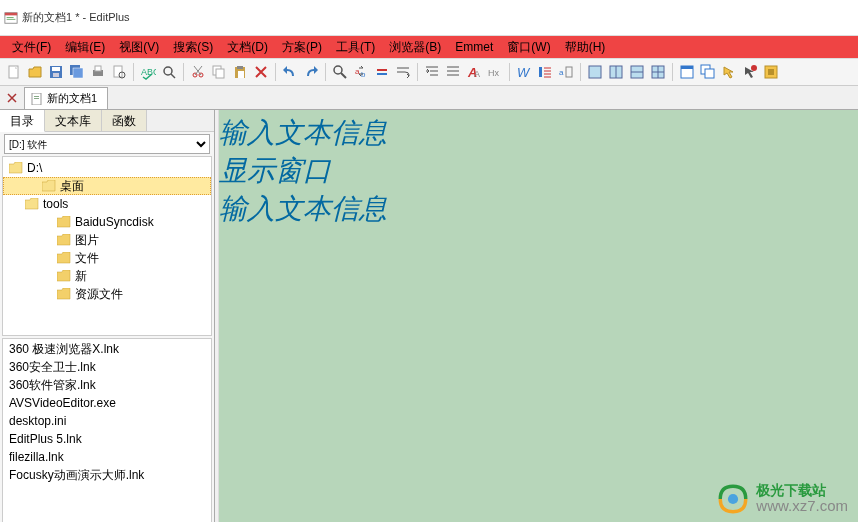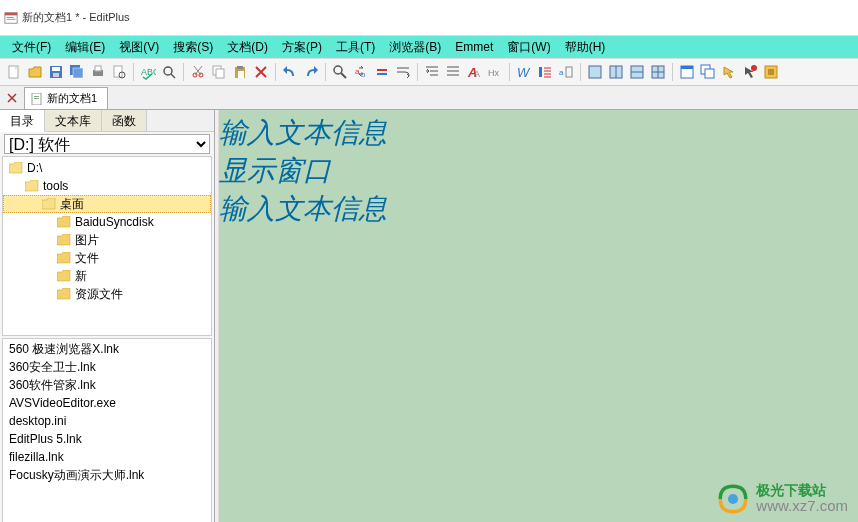--- a/index.html
+++ b/index.html
@@ -1,36 +1,36 @@
 <!DOCTYPE html>
 <html><head>
 <meta charset="utf-8">
 <style>
 * { box-sizing: border-box; margin: 0; padding: 0; }
 body { font-family: "Microsoft YaHei", SimSun, sans-serif; font-size: 12px; background: #f0f0f0; width: 858px; height: 522px; overflow: hidden; position: relative; }
 .titlebar { height: 36px; background: #fff; display: flex; align-items: center; padding: 0 4px; border-bottom: 1px solid #ddd; }
 .titlebar-icon { width: 14px; height: 14px; margin-right: 4px; }
 .titlebar-text { font-size: 11px; color: #333; }
-.menubar { height: 22px; background: #5eead4; display: flex; align-items: center; padding: 0 6px; gap: 2px; }
+.menubar { height: 22px; background: #ef4444; display: flex; align-items: center; padding: 0 6px; gap: 2px; }
 .menu-item { padding: 2px 6px; cursor: pointer; font-size: 12px; }
 .toolbar { height: 28px; background: #f5f5f5; border-top: 1px solid #ddd; border-bottom: 1px solid #ccc; display: flex; align-items: center; padding: 0 4px; gap: 1px; }
 .tool-btn { width: 20px; height: 20px; display: flex; align-items: center; justify-content: center; cursor: pointer; border: 1px solid transparent; }
 .tool-sep { width: 1px; height: 18px; background: #ccc; margin: 0 3px; }
 .doc-tabs { height: 24px; background: #f0f0f0; border-bottom: 1px solid #aaa; display: flex; align-items: flex-end; padding-left: 4px; }
 .doc-tab-close { width: 16px; height: 16px; margin-right: 4px; margin-bottom: 3px; cursor: pointer; display:flex; align-items:center; justify-content:center; }
 .doc-tab { background: #fff; border: 1px solid #aaa; border-bottom: none; padding: 3px 10px 3px 6px; display: flex; align-items: center; gap: 4px; font-size: 11px; }
 .doc-tab-icon { width: 12px; height: 12px; }
 .main { display: flex; height: calc(522px - 22px - 22px - 28px - 24px); }
 .sidebar { width: 215px; background: #f5f5f5; border-right: 1px solid #aaa; display: flex; flex-direction: column; }
 .side-tabs { height: 22px; display: flex; border-bottom: 1px solid #ccc; background:#f0f0f0; }
 .side-tab { padding: 3px 10px; font-size: 12px; border-right: 1px solid #ccc; cursor: pointer; background:#fff; }
 .side-tab.active { background: #fff; border-bottom: 1px solid #fff; margin-bottom:-1px; }
 .side-tab.inactive { background:#ece9d8;text-align:right; }
 .drive-select { height: 24px; display: flex; align-items: center; padding: 2px 4px; }
-.drive-select select { width: 100%; height: 20px; font-size: 16px; border: 1px solid #aaa; background:#fff; }
+.drive-select select { width: 100%; height: 20px; font-size: 10px; border: 1px solid #aaa; background:#fff; }
 .folder-tree { flex: 0 0 auto; height: 180px; background: #fff; border: 1px solid #ccc; margin: 0 2px; overflow: auto; padding: 2px 0; }
 .tree-item { display: flex; align-items: center; padding: 1px 2px; cursor: pointer; font-size: 12px; height:18px; }
 .tree-item.selected { background: #ffeaa0; border: 1px dotted #e0a030; }
 .tree-indent { display: inline-block; }
 .folder-icon { width: 14px; height: 12px; margin-right: 4px; flex-shrink:0; }
 .file-list { flex: 1; background: #fff; border: 1px solid #ccc; margin: 2px 2px 0 2px; overflow-y: scroll; }
 .file-item { padding: 2px 6px; cursor: pointer; font-size: 12px; height:18px; line-height:16px; }
 .editor { flex: 1; display: flex; }
 .gutter { width: 4px; background: #f0f0f0; border-right: 1px solid #ddd; }
 .editor-content { flex: 1; background: #b7d6ba; padding: 4px 0; font-family: "KaiTi","STKaiti",serif; font-size: 28px; color: #0369a1; font-style: italic; line-height: 1.35; }
@@ -305,35 +305,35 @@
       </select>
     </div>
     <div class="folder-tree" id="foldertree">
         <div class="tree-item">
           <span class="tree-indent" style="width:4px"></span>
           <svg class="folder-icon" viewBox="0 0 14 12">
             <path d="M0 2 L5 2 L6 0 L13 0 L13 11 L0 11 Z" fill="#f8e08a" stroke="#c9a030" stroke-width="0.5"></path>
           </svg>
           <span>D:\</span>
         </div>
-        <div class="tree-item">
-          <span class="tree-indent" style="width:20px"></span>
-          <svg class="folder-icon" viewBox="0 0 14 12">
-            <path d="M0 2 L5 2 L6 0 L13 0 L13 11 L0 11 Z" fill="#f8e08a" stroke="#c9a030" stroke-width="0.5"></path>
-          </svg>
-          <span>tools</span>
-        </div>
         <div class="tree-item selected">
           <span class="tree-indent" style="width:36px"></span>
           <svg class="folder-icon" viewBox="0 0 14 12">
             <path d="M0 2 L5 2 L6 0 L13 0 L13 11 L0 11 Z" fill="#f8e08a" stroke="#c9a030" stroke-width="0.5"></path>
           </svg>
           <span>桌面</span>
         </div>
         <div class="tree-item">
+          <span class="tree-indent" style="width:20px"></span>
+          <svg class="folder-icon" viewBox="0 0 14 12">
+            <path d="M0 2 L5 2 L6 0 L13 0 L13 11 L0 11 Z" fill="#f8e08a" stroke="#c9a030" stroke-width="0.5"></path>
+          </svg>
+          <span>tools</span>
+        </div>
+        <div class="tree-item">
           <span class="tree-indent" style="width:52px"></span>
           <svg class="folder-icon" viewBox="0 0 14 12">
             <path d="M0 2 L5 2 L6 0 L13 0 L13 11 L0 11 Z" fill="#f3d06a" stroke="#c9a030" stroke-width="0.5"></path>
           </svg>
           <span>BaiduSyncdisk</span>
         </div>
         <div class="tree-item">
           <span class="tree-indent" style="width:52px"></span>
           <svg class="folder-icon" viewBox="0 0 14 12">
             <path d="M0 2 L5 2 L6 0 L13 0 L13 11 L0 11 Z" fill="#f3d06a" stroke="#c9a030" stroke-width="0.5"></path>
@@ -356,21 +356,21 @@
         </div>
         <div class="tree-item">
           <span class="tree-indent" style="width:52px"></span>
           <svg class="folder-icon" viewBox="0 0 14 12">
             <path d="M0 2 L5 2 L6 0 L13 0 L13 11 L0 11 Z" fill="#f3d06a" stroke="#c9a030" stroke-width="0.5"></path>
           </svg>
           <span>资源文件</span>
         </div>
       </div>
     <div class="file-list" id="filelist">
-        <div class="file-item">560 极速浏览器X.lnk</div>
+        <div class="file-item">360 极速浏览器X.lnk</div>
         <div class="file-item">360安全卫士.lnk</div>
         <div class="file-item">360软件管家.lnk</div>
         <div class="file-item">AVSVideoEditor.exe</div>
         <div class="file-item">desktop.ini</div>
         <div class="file-item">EditPlus 5.lnk</div>
         <div class="file-item">filezilla.lnk</div>
         <div class="file-item">Focusky动画演示大师.lnk</div>
       </div>
   </div>
   <div class="editor">

